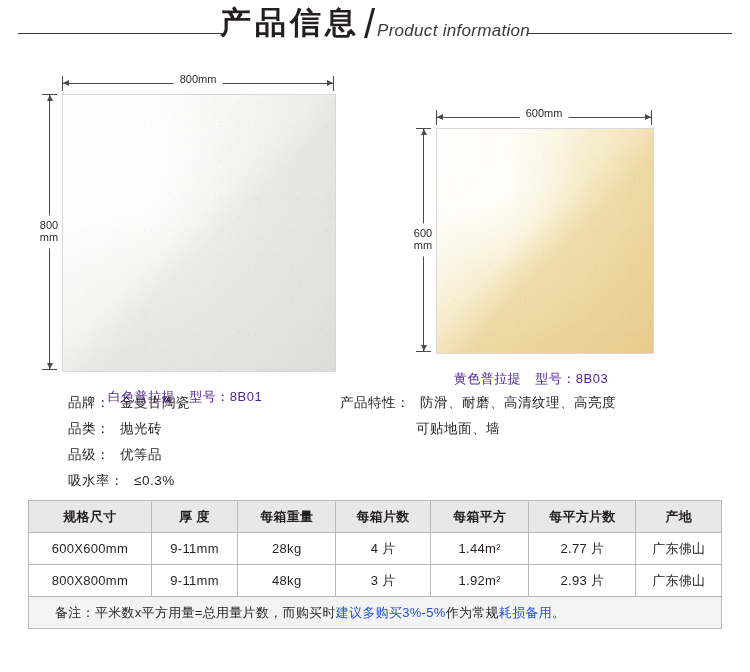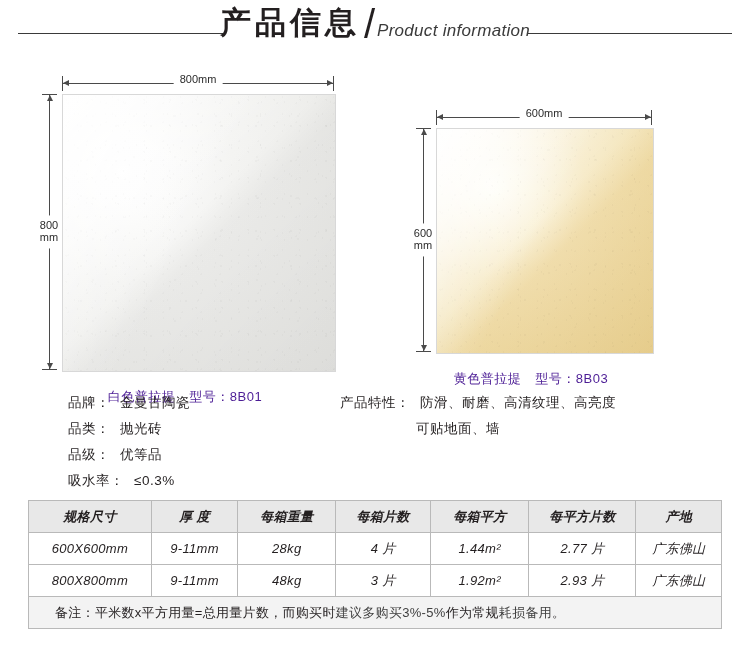--- a/index.html
+++ b/index.html
@@ -242,21 +242,20 @@
     letter-spacing: 0.5px;
   }
   .specs .val {
     margin-left: 10px;
     letter-spacing: 0.5px;
   }
 
   
   .table-wrap {
     margin: 0 28px;
-    font-style: italic;
   }
   table.spec-table {
     width: 694px;
     border-collapse: collapse;
     font-size: 13px;
   }
   table.spec-table th,
   table.spec-table td {
     border: 1px solid #b9b9b9;
     text-align: center;
@@ -281,21 +280,21 @@
     border-top: none;
     background: #f3f3f3;
     height: 32px;
     display: flex;
     align-items: center;
     padding-left: 26px;
     box-sizing: border-box;
     font-size: 13px;
     letter-spacing: 0.3px;
   }
-  .note .red { color: #404040; }
+  .note .red { color: #1d4ed8; }
 </style>
 </head>
 <body>
 
 <div class="header">
   <div class="header-rule left"></div>
   <div class="header-rule right"></div>
   <div class="header-center">
     <span class="title-cn">产品信息</span>
     <span class="title-slash">/</span>

